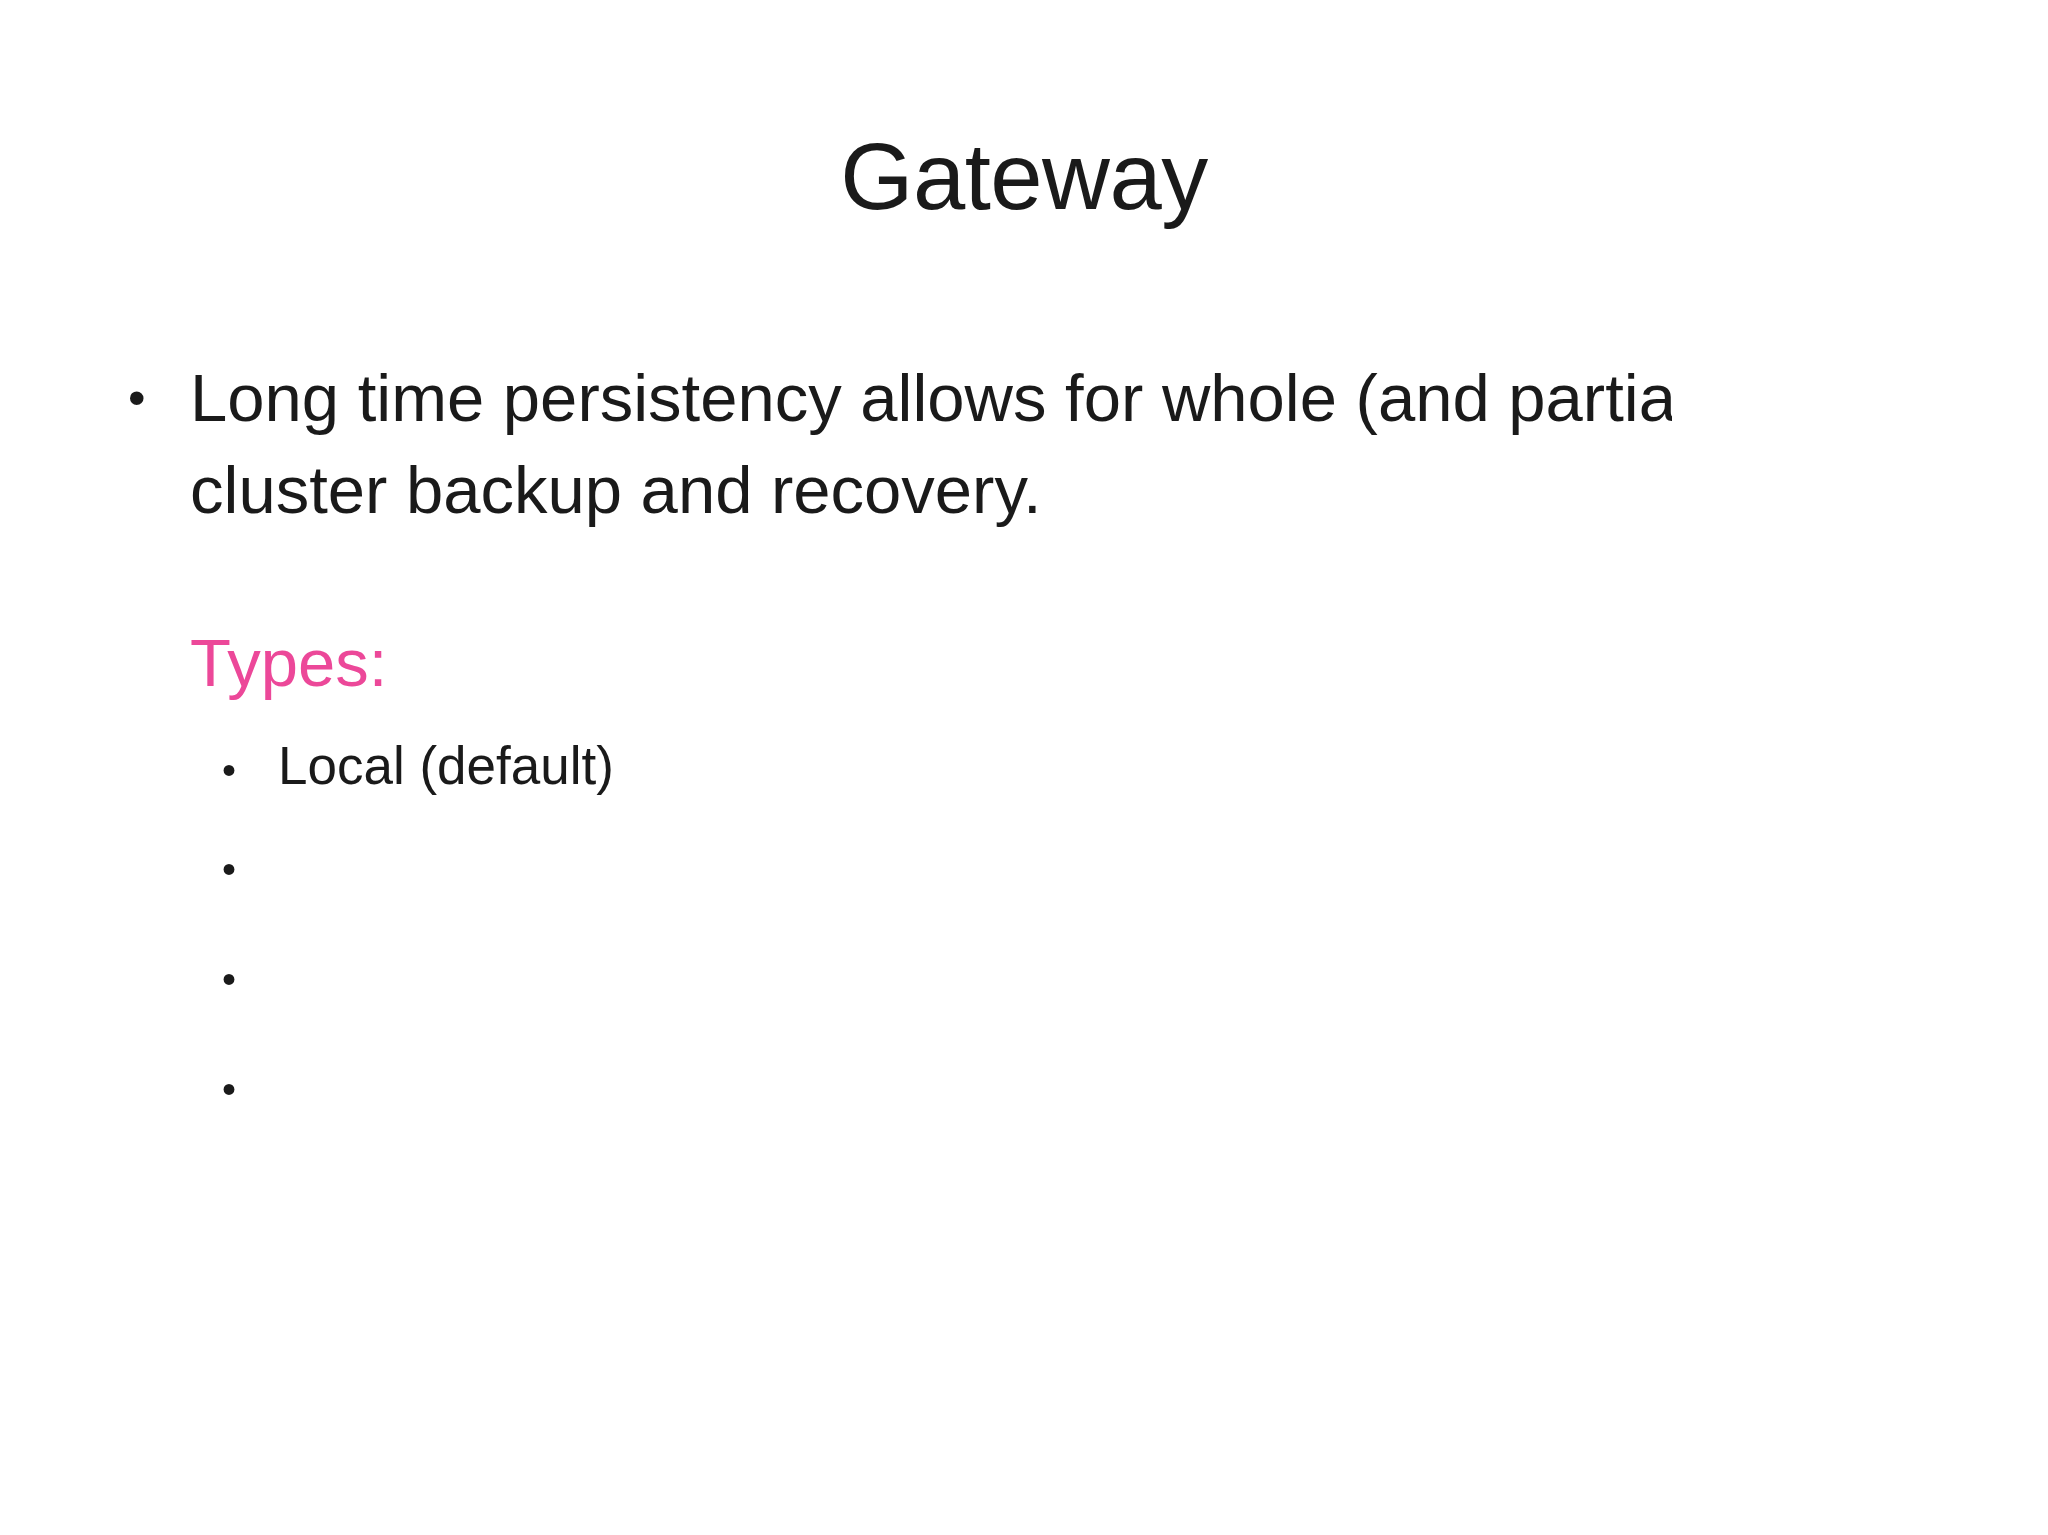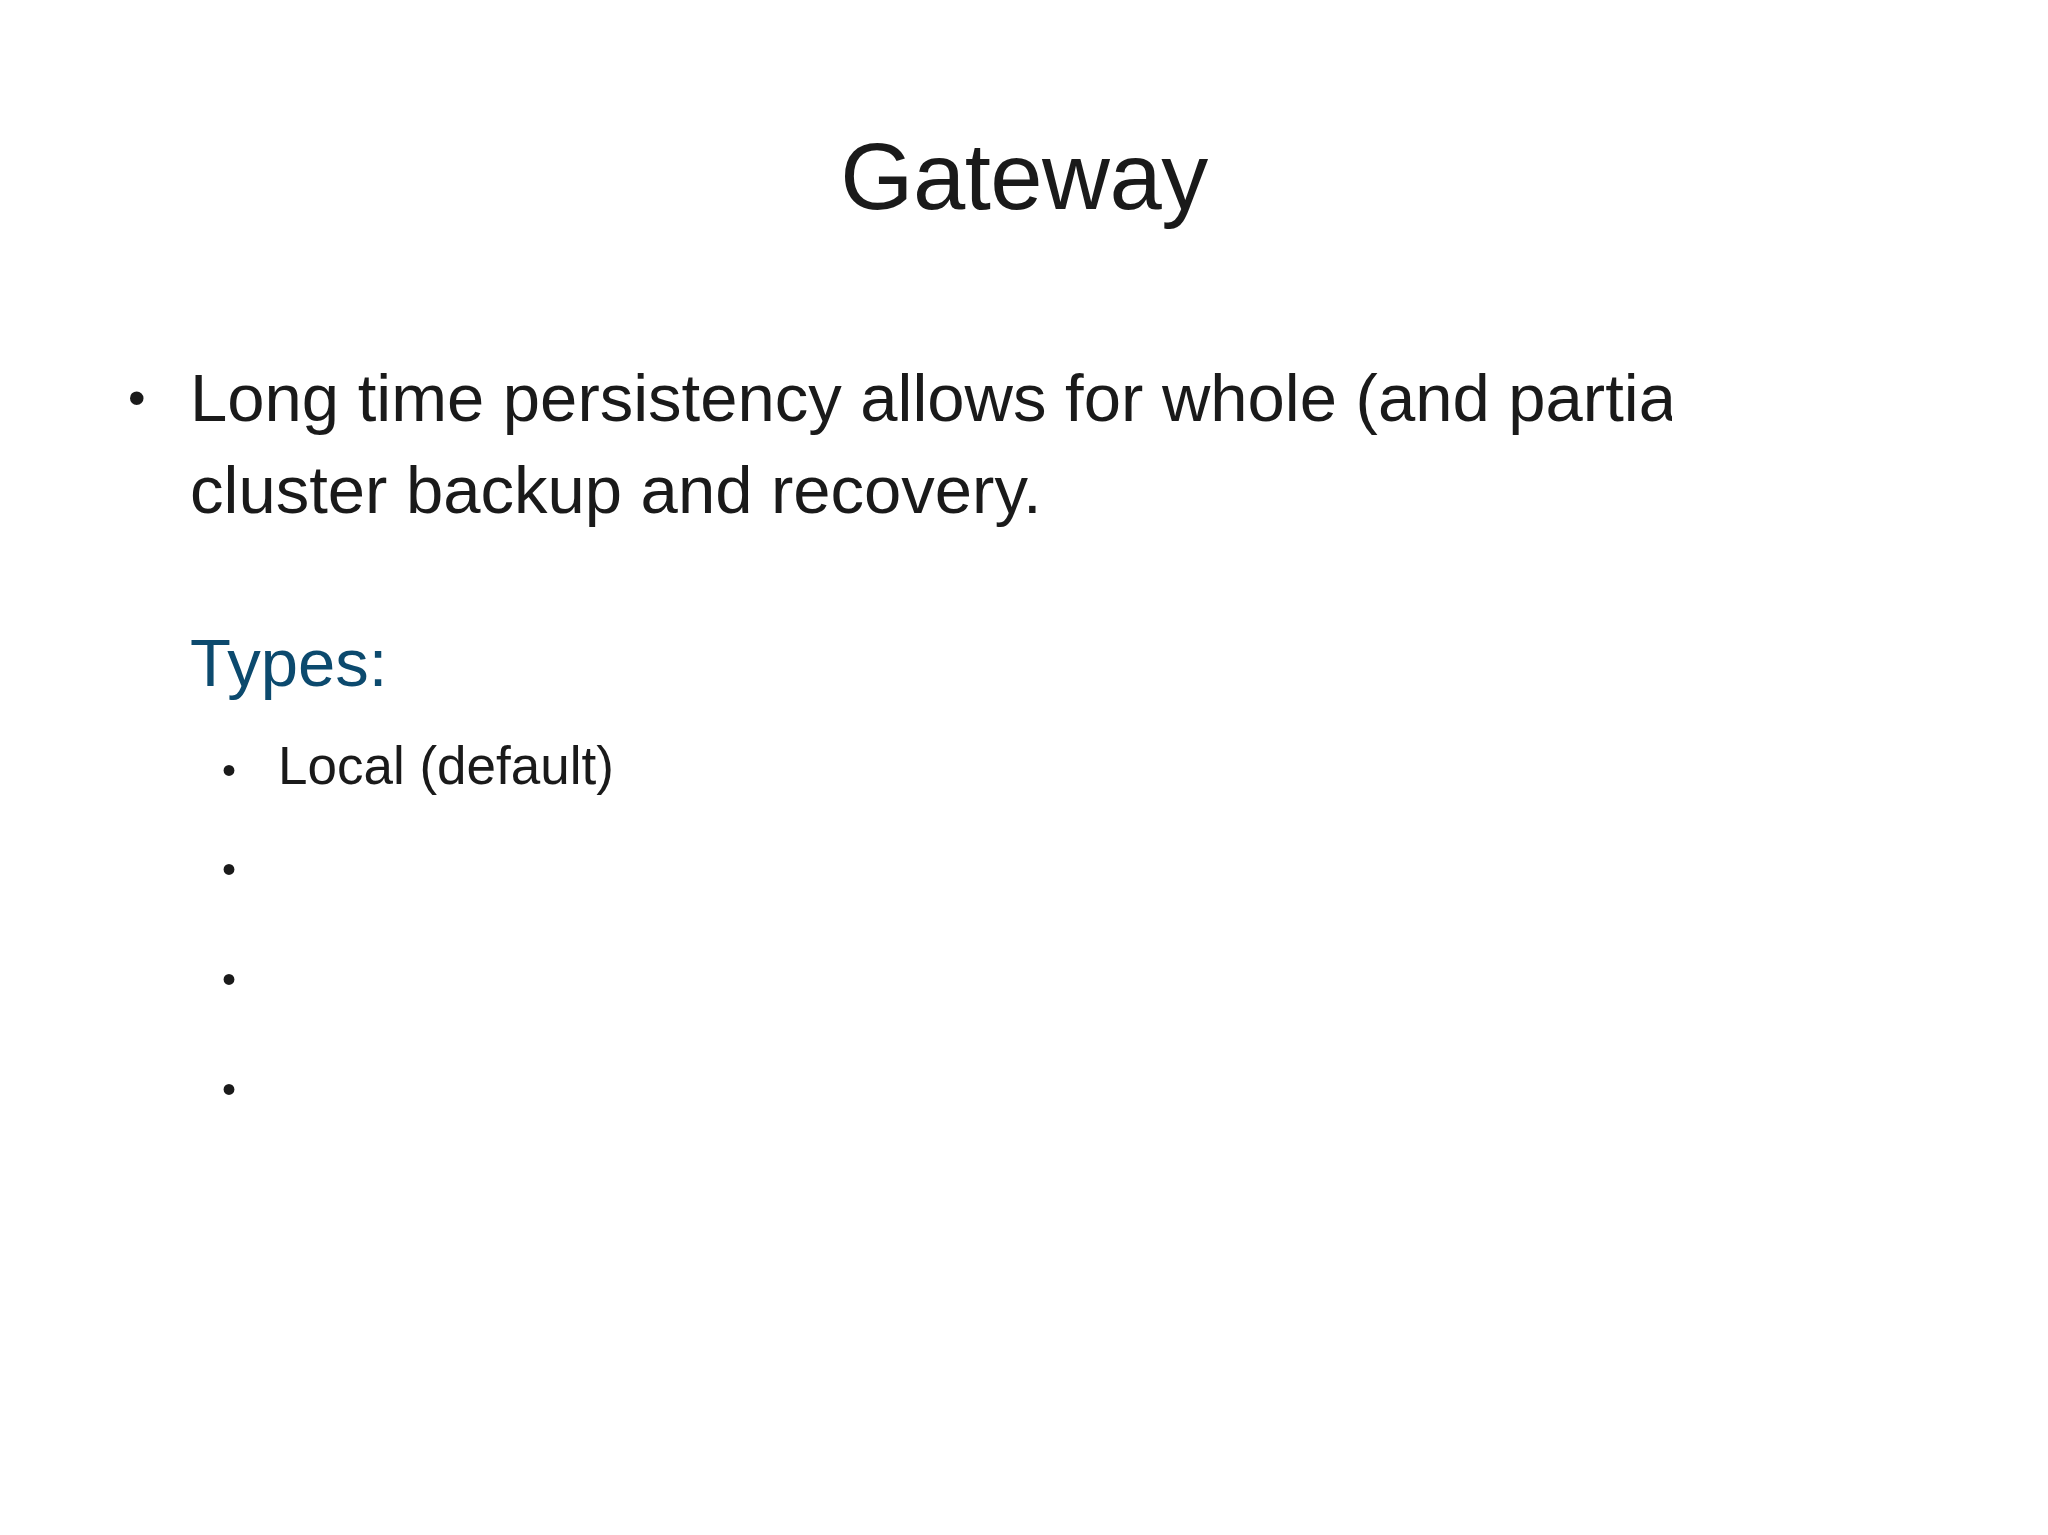--- a/index.html
+++ b/index.html
@@ -67,21 +67,21 @@
     max-width: 1640px;
     display: block;
   }
 
   
   .plain-l1 {
     display: flex;
     align-items: center;
     font-size: 67px;
     line-height: 1.38;
-    color: #0c4a6e;
+    color: #ec4899;
     margin-top: 80px;
   }
   .plain-l1 .marker {
     flex: 0 0 auto;
     width: 62px;
   }
   .plain-l1 .btext {
     flex: 1 1 auto;
   }
 

